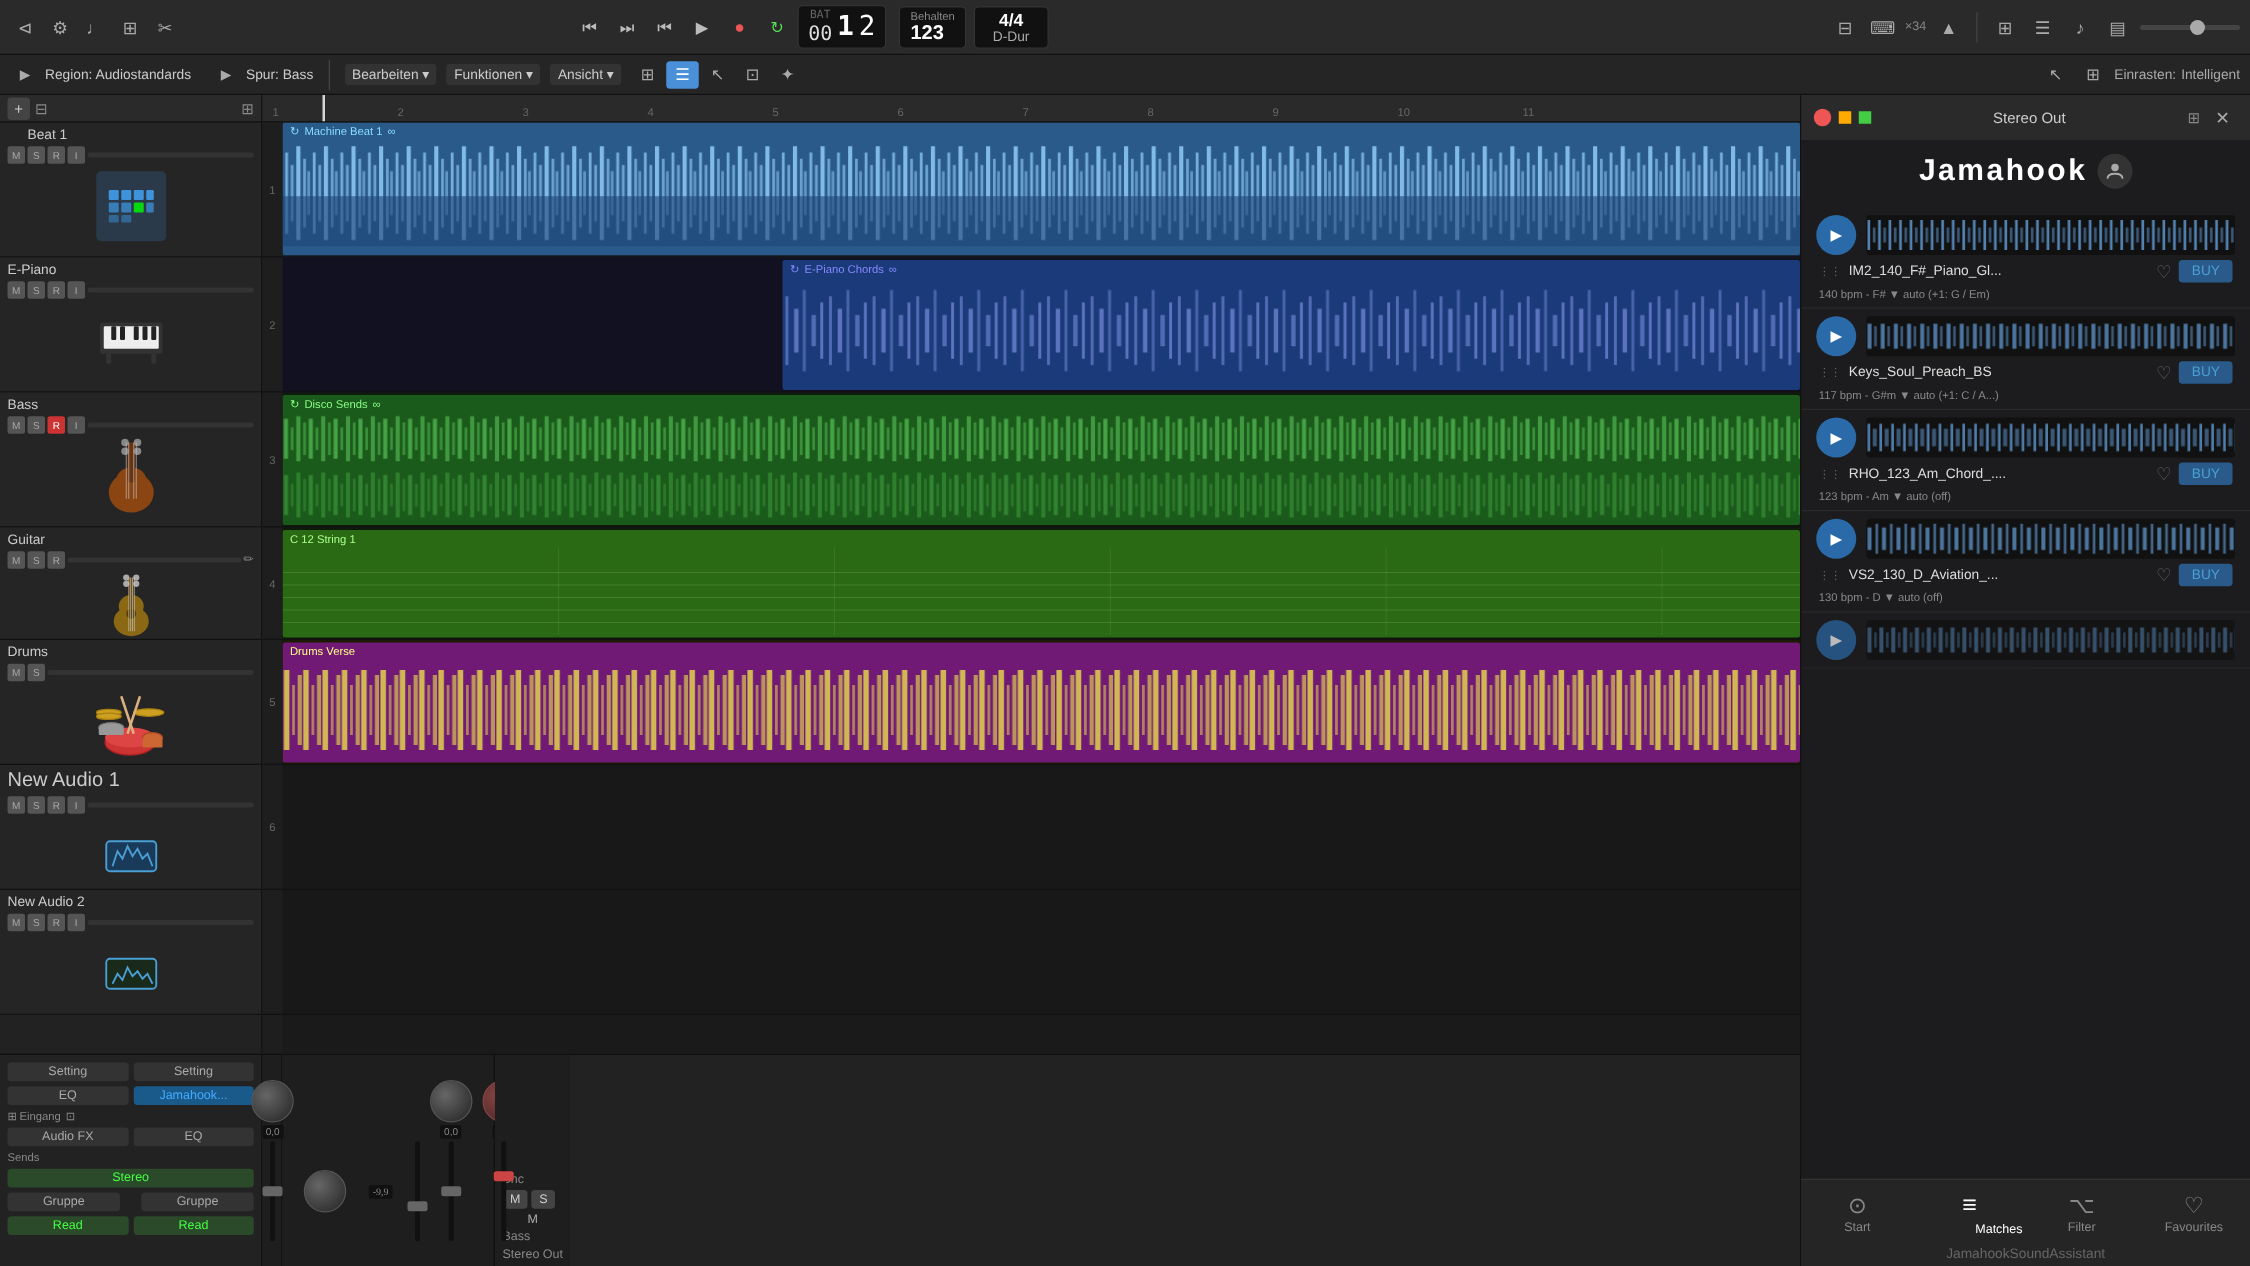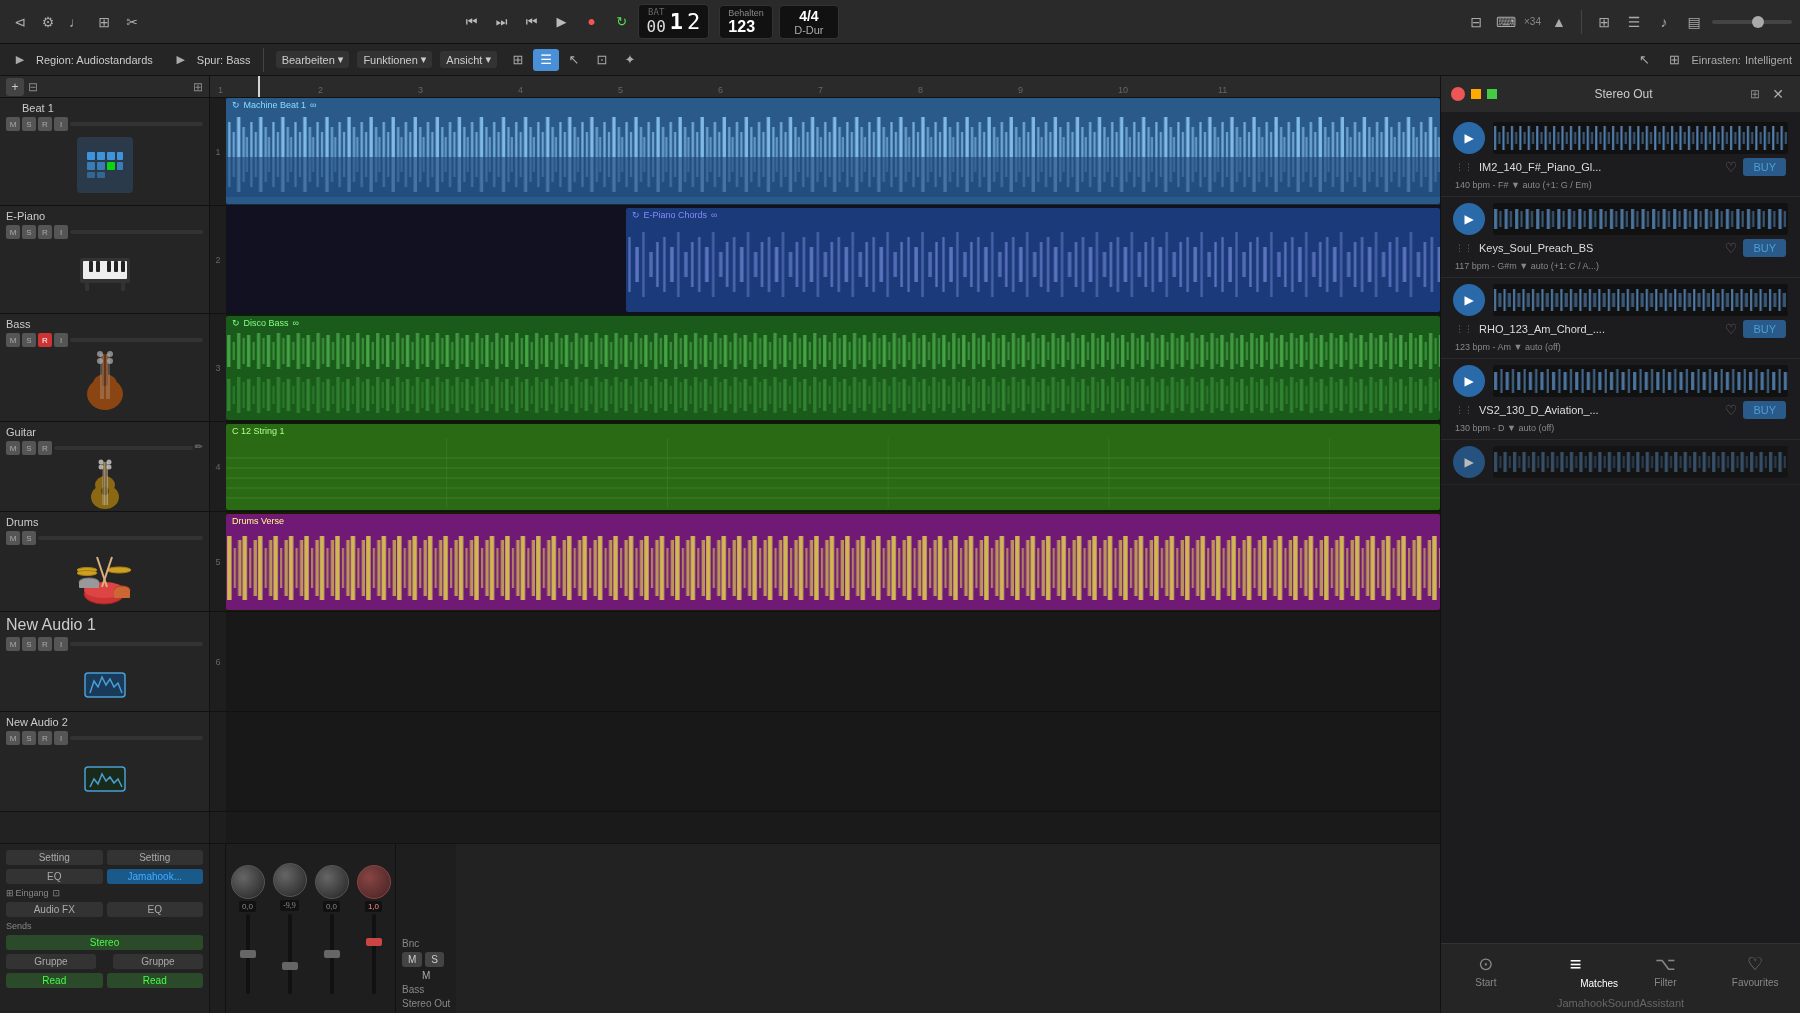--- a/index.html
+++ b/index.html
@@ -558,21 +558,21 @@
                 </defs>
               <rect width="100%" height="85" fill="url(#wave2)"></rect>
             </svg>
           </div>
         </div>
 
         <div style="height:108px;border-bottom:1px solid #111;background:#0f1a0f;position:relative;">
           <div style="position:absolute;top:2px;left:0;right:0;height:104px;background:#1a5a1a;border-radius:2px;overflow:hidden;">
             <div style="padding:2px 6px;font-size:9px;color:#8f8;display:flex;align-items:center;gap:4px;">
               <span>↻</span>
-              <span>Disco Bass</span>
+              <span>Disco Sends</span>
               <span>∞</span>
             </div>
             <svg width="100%" height="42" viewBox="0 0 1100 42" preserveAspectRatio="none">
               <defs>
                   <pattern id="wave3" x="0" y="0" width="18" height="42" patternUnits="userSpaceOnUse">
                 <rect x="1" y="5" width="3" height="32" fill="rgba(80,180,80,0.8)"></rect>
                 <rect x="6" y="12" width="2" height="18" fill="rgba(80,180,80,0.6)"></rect>
                 <rect x="10" y="3" width="3" height="36" fill="rgba(80,180,80,0.7)"></rect>
                 <rect x="15" y="8" width="2" height="26" fill="rgba(80,180,80,0.6)"></rect>
               </pattern>
@@ -686,21 +686,21 @@
         <div style="display:flex;gap:8px;align-items:flex-end;">
 
           <div style="display:flex;flex-direction:column;align-items:center;gap:2px;">
             <div style="width:34px;height:34px;background:radial-gradient(circle at 35% 35%, #666, #222);border-radius:50%;border:1px solid #555;cursor:pointer;"></div>
             <div style="font-size:8px;color:#888;background:#111;padding:1px 3px;border-radius:2px;">0,0</div>
             <div style="width:4px;height:80px;background:#111;border-radius:2px;position:relative;">
               <div style="width:16px;height:8px;background:#666;border-radius:2px;position:absolute;left:-6px;top:45%;cursor:pointer;"></div>
             </div>
           </div>
 
-          <div style="display:flex;flex-direction:column;align-items:center;gap:3px;font-family:Liberation Serif, serif;">
+          <div style="display:flex;flex-direction:row;align-items:center;gap:18px;font-family:Liberation Serif, serif;">
             <div style="width:34px;height:34px;background:radial-gradient(circle at 35% 35%, #666, #222);border-radius:50%;border:1px solid #555;cursor:pointer;"></div>
             <div style="font-size:8px;color:#888;background:#111;padding:1px 3px;border-radius:2px;">-9,9</div>
             <div style="width:4px;height:80px;background:#111;border-radius:2px;position:relative;">
               <div style="width:16px;height:8px;background:#666;border-radius:2px;position:absolute;left:-6px;top:60%;cursor:pointer;"></div>
             </div>
           </div>
 
           <div style="display:flex;flex-direction:column;align-items:center;gap:2px;">
             <div style="width:34px;height:34px;background:radial-gradient(circle at 35% 35%, #666, #222);border-radius:50%;border:1px solid #555;cursor:pointer;"></div>
             <div style="font-size:8px;color:#888;background:#111;padding:1px 3px;border-radius:2px;">0,0</div>
@@ -737,20 +737,29 @@
 
     <div class="jh-titlebar">
       <div class="jh-close-btn"></div>
       <div style="width:10px;height:10px;background:#fa0;border-radius:50;"></div>
       <div style="width:10px;height:10px;background:#4c4;border-radius:50;"></div>
       <div class="jh-title">Stereo Out</div>
       <div style="font-size:12px;color:#888;cursor:pointer;">⊞</div>
       <div class="jh-user-icon">✕</div>
     </div>
 
+    <div class="jh-logo-area">
+      <span class="jh-logo">Jamahook</span>
+      <div style="margin-left:8px;width:28px;height:28px;background:#333;border-radius:50%;display:flex;align-items:center;justify-content:center;cursor:pointer;">
+        <svg width="16" height="16" viewBox="0 0 16 16">
+            <circle cx="8" cy="5" r="3" fill="#aaa"></circle>
+            <path d="M2 14 Q2 10 8 10 Q14 10 14 14" stroke="#aaa" stroke-width="1.5" fill="none"></path>
+          </svg>
+      </div>
+    </div>
 
 
     <div class="jh-results">
 
       <div class="jh-result-item">
         <div class="jh-result-top">
           <div class="jh-play-btn">▶</div>
           <div class="jh-mini-waveform">
             <svg class="jh-mini-wave-svg" viewBox="0 0 280 32" preserveAspectRatio="none">
               <defs>

